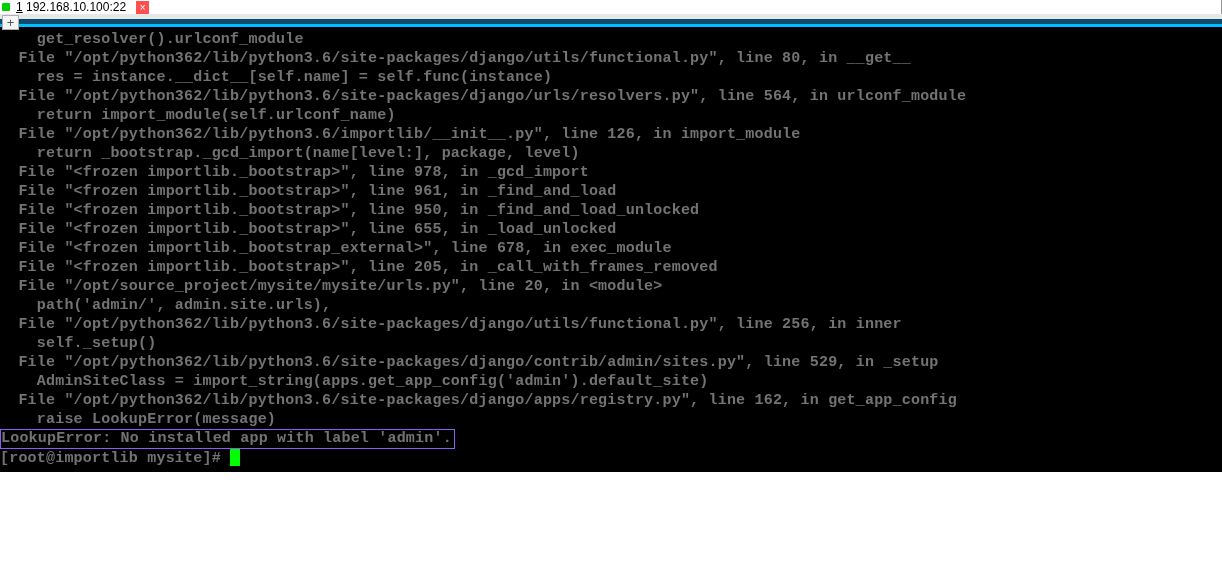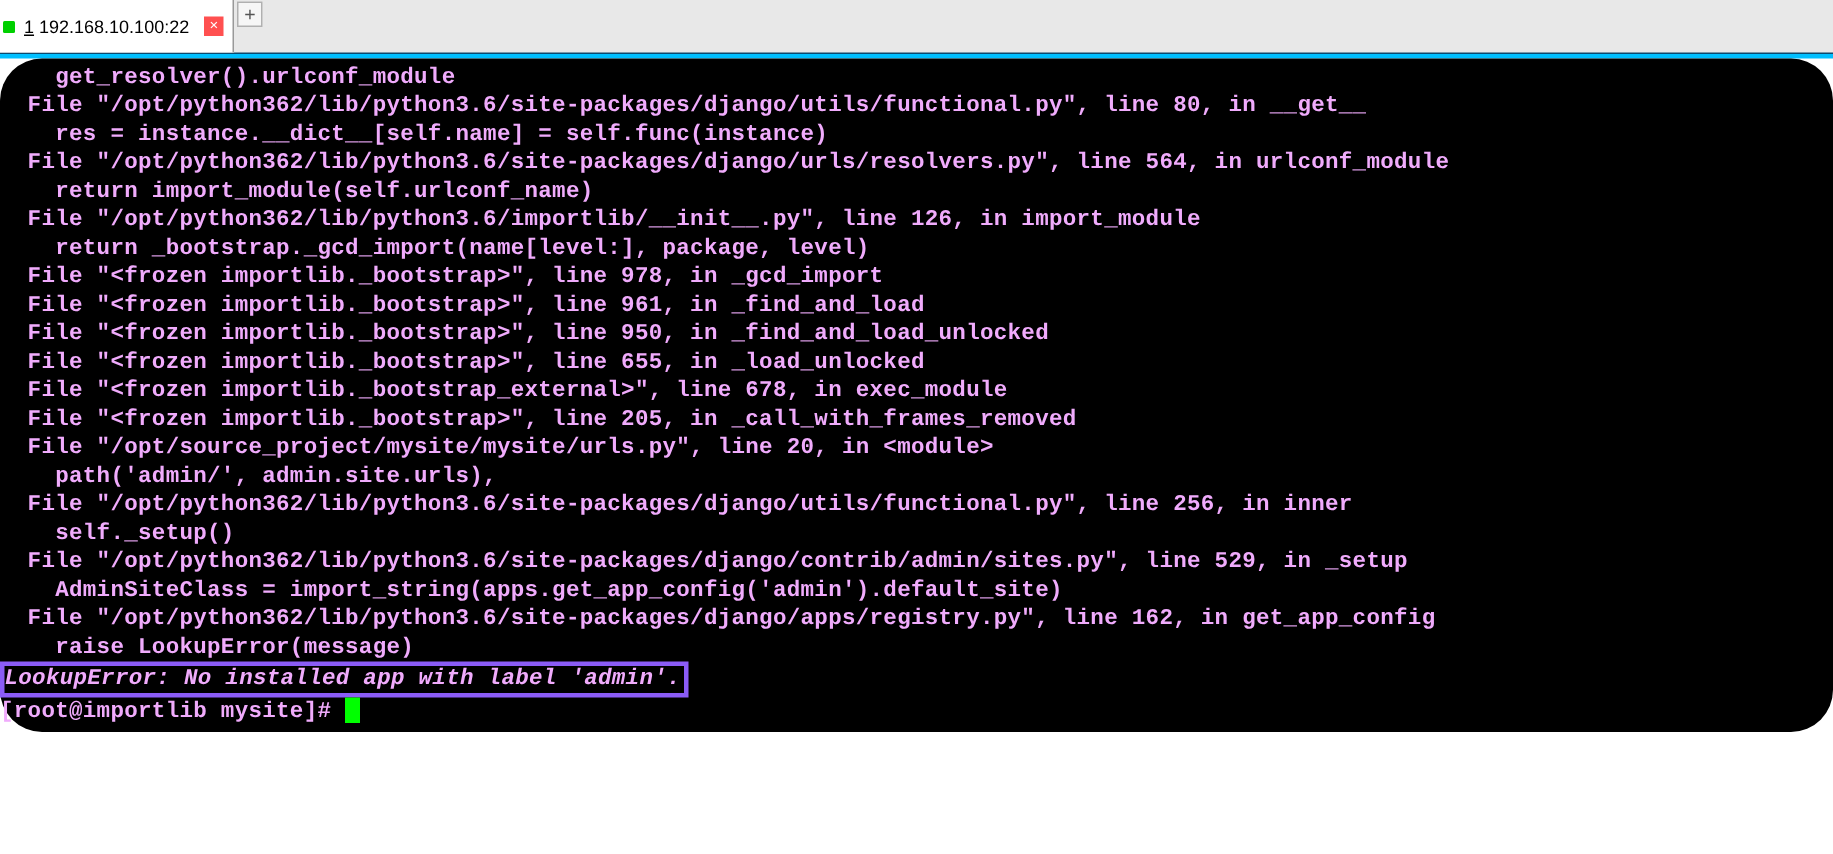--- a/index.html
+++ b/index.html
@@ -4,27 +4,28 @@
   <style>
     * { margin: 0; padding: 0; box-sizing: border-box; }
     body {
       font-family: Consolas, "Courier New", monospace;
       font-size: 15px;
       background: #ffffff;
       width: 1222px;
       overflow: hidden;
     }
     .tab-bar {
-      height: 36px;
+      height: 24px;
       background: #e8e8e8;
-      border-bottom: 1px solid #0c4a6e;
+      border-bottom: 5px solid #0c4a6e;
       display: flex;
       align-items: stretch;
       font-family: Tahoma, Arial, sans-serif;
       font-size: 12px;
+      flex-direction: column;
     }
     .tab {
       background: #ffffff;
       border-right: 1px solid #999;
       display: flex;
       align-items: center;
       padding: 0 6px 0 2px;
       gap: 4px;
       height: 100%;
     }
@@ -62,34 +63,32 @@
       color: #555;
       margin: 1px 0 0 2px;
       cursor: pointer;
     }
     .tab-bar-bottom-line {
       height: 3px;
       background: #00bfff;
     }
     .terminal {
       background: #000000;
-      color: #f0abfc;
+      color: #737373;
       white-space: pre;
       padding: 3px 0 4px 0;
       line-height: 19px;
       font-weight: bold;
       letter-spacing: 0.2px;
-      border-radius: 28px;
     }
     .hl-box {
       display: inline-block;
-      border: 3px solid #8b5cf6;
+      border: 1px solid #8b5cf6;
       padding: 0 2px 0 0;
       line-height: 18px;
-      font-style: italic;
     }
     .prompt-line {
       display: inline;
     }
     .cursor {
       display: inline-block;
       width: 10px;
       height: 17px;
       background: #00ff00;
       vertical-align: text-bottom;

